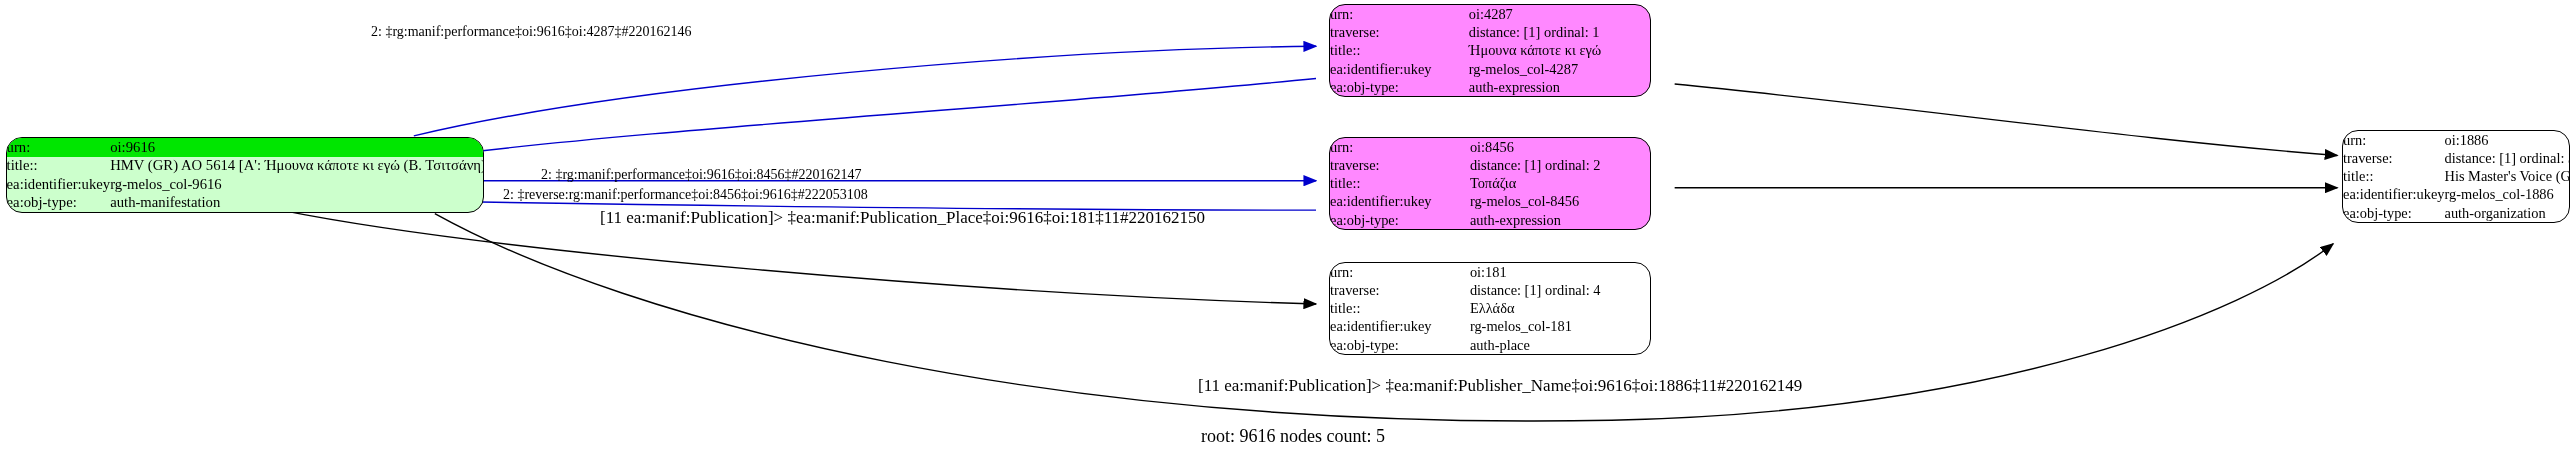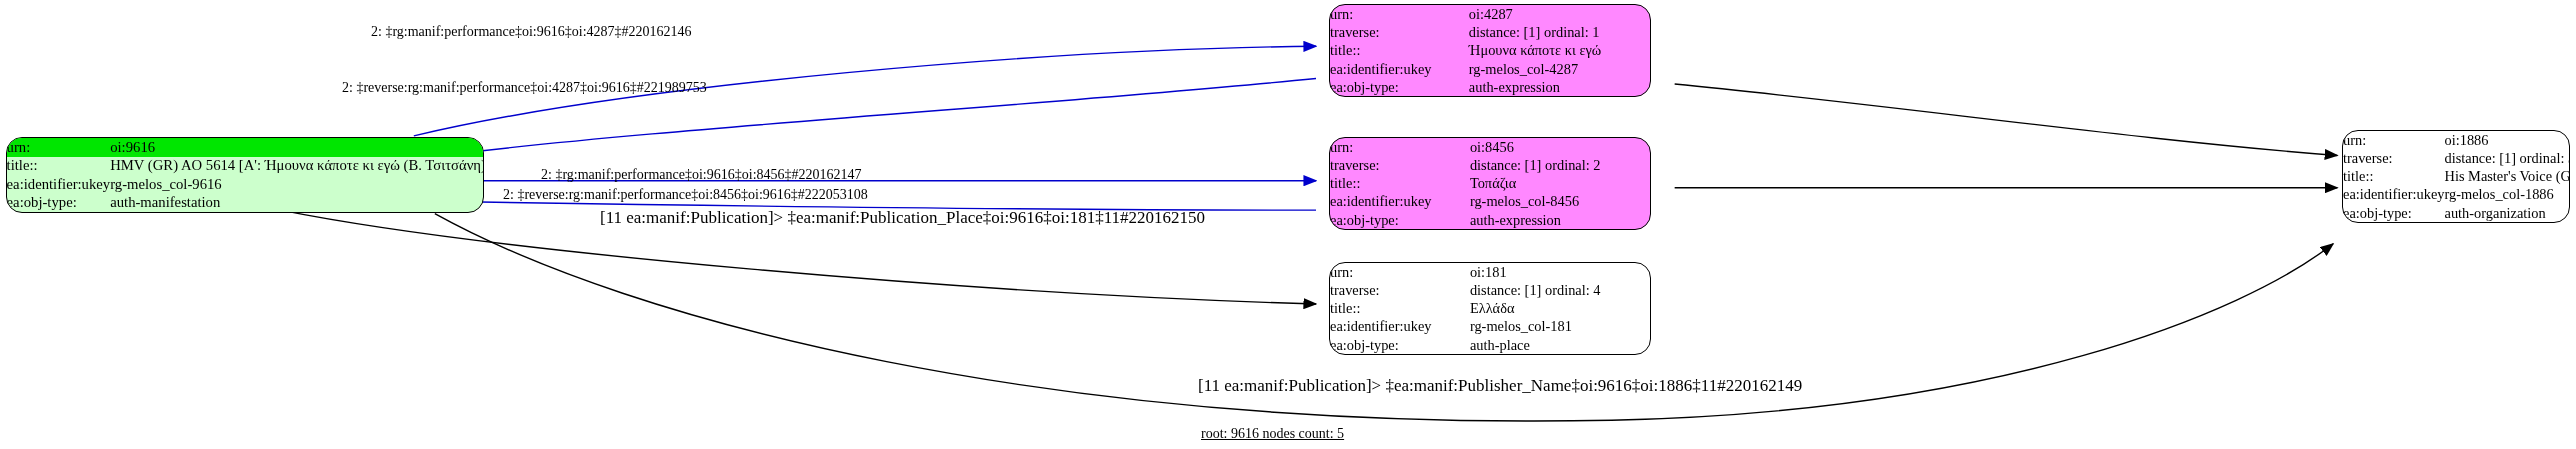--- a/index.html
+++ b/index.html
@@ -20,21 +20,21 @@
   .n-green{background:#ccffcc;}
   .n-green .hdr td{background:#00e600;}
   .n-green td{font-size:14.7px;}
 
   
   .n-pink{background:#ff88ff;}
   .n-white{background:#ffffff;}
 
   .elabel{position:absolute;font-size:14px;line-height:1;white-space:nowrap;}
   .elabel.sm{font-size:17px;}
-  .caption{position:absolute;font-size:14px;white-space:nowrap;text-decoration:underline;}
+  .caption{position:absolute;font-size:18px;white-space:nowrap;}
 </style>
 </head>
 <body>
 
 <div id="canvas">
 
   <svg class="edges" viewBox="0 0 3676 641" xmlns="http://www.w3.org/2000/svg">
     <defs>
       <marker id="ab" markerWidth="10" markerHeight="8" refX="9" refY="4" orient="auto">
         <path d="M0,0 L10,4 L0,8 z" fill="#0000cc"></path>
@@ -187,21 +187,20 @@
       <tr>
         <td class="k">ea:obj-type:</td>
         <td class="v">auth-organization</td>
       </tr>
     </tbody>
       </table>
   </div>
 
   <div class="elabel" style="left:371px;top:25px;">2: ‡rg:manif:performance‡oi:9616‡oi:4287‡#220162146</div>
 
-  <div class="elabel" style="left:342px;top:81px;">2: ‡reverse:rg:manif:performance‡oi:4287‡oi:9616‡#221989753</div>
 
   <div class="elabel" style="left:541px;top:168px;">2: ‡rg:manif:performance‡oi:9616‡oi:8456‡#220162147</div>
 
   <div class="elabel" style="left:503px;top:188px;">2: ‡reverse:rg:manif:performance‡oi:8456‡oi:9616‡#222053108</div>
 
   <div class="elabel sm" style="left:600px;top:209px;">[11 ea:manif:Publication]&gt; ‡ea:manif:Publication_Place‡oi:9616‡oi:181‡11#220162150</div>
 
 
 
   <div class="elabel sm" style="left:1198px;top:377px;">[11 ea:manif:Publication]&gt; ‡ea:manif:Publisher_Name‡oi:9616‡oi:1886‡11#220162149</div>

